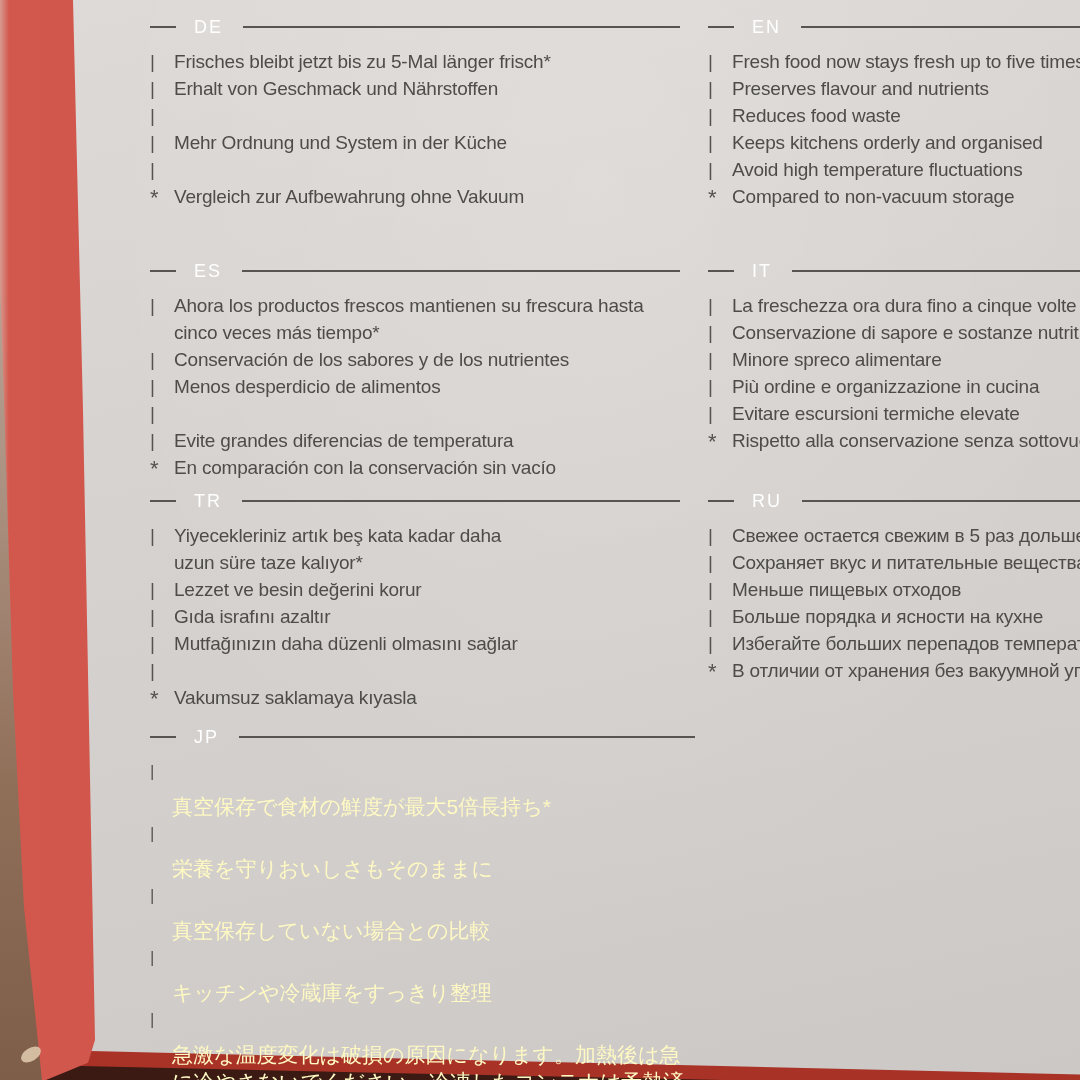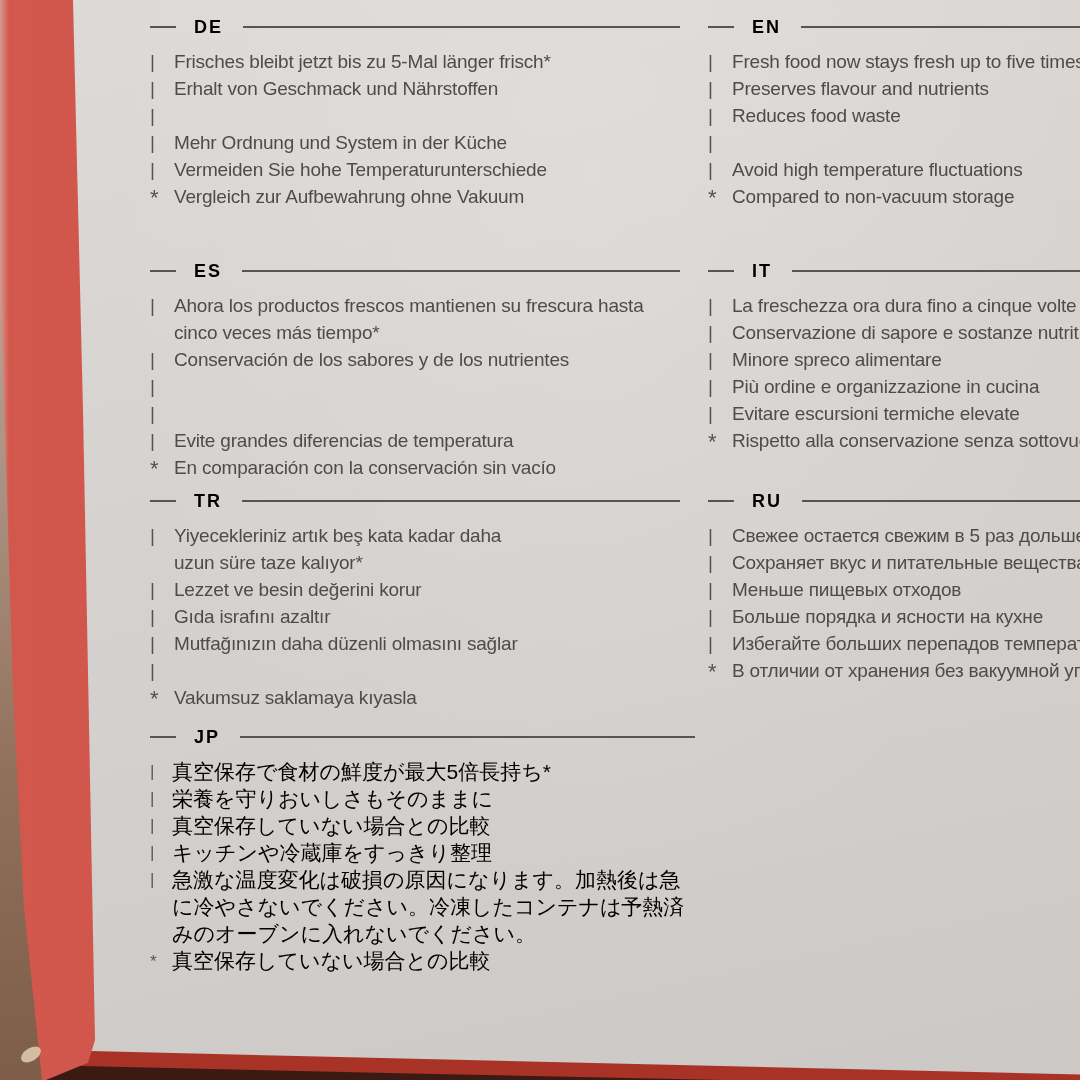--- a/index.html
+++ b/index.html
@@ -48,34 +48,34 @@
   .col-left{left:150px;width:530px;}
   .col-right{left:708px;width:420px;}
   .pos-r1{top:14px;}
   .pos-r2{top:258px;}
   .pos-r3{top:488px;}
   .pos-jp{top:724px;width:545px;}
 
   .sec-header{display:flex;align-items:center;height:26px;}
   .dash{width:26px;height:2px;background:#57554f;flex:0 0 auto;}
   .lang{
-    font-size:18px;font-weight:bold;letter-spacing:2px;color:#000000;
+    font-size:18px;font-weight:normal;letter-spacing:2px;color:#ffffff;
     margin:0 0 0 18px;flex:0 0 auto;
   }
   .rule{flex:1 1 auto;height:2px;background:#57554f;margin-left:20px;}
 
   .items{margin-top:8px;}
   .item{display:flex;align-items:flex-start;line-height:27px;font-size:19px;letter-spacing:-0.2px;}
   .prefix{flex:0 0 24px;color:#55534e;}
   .txt{white-space:pre-line;}
   .col-right .txt{white-space:pre;}
   .footnote .prefix{font-size:22px;line-height:29px;}
   .jp .item{font-size:21px;line-height:27px;letter-spacing:0;}
   .jp .prefix{flex:0 0 22px;font-size:17px;color:#5a5852;}
-  .jp .item .txt{color:#000000;}
+  .jp .item .txt{color:#fef9c3;margin-top:35px;}
 </style>
 </head>
 <body>
 
 <div class="photo">
   <div class="paper"></div>
   <div class="red-bottom"></div>
   <div class="shadow-bottom"></div>
   <div class="red-left"></div>
   <div class="table-wedge"></div>
@@ -100,21 +100,20 @@
           </div>
           <div class="item">
             <span class="prefix">|</span>
           </div>
           <div class="item">
             <span class="prefix">|</span>
             <span class="txt">Mehr Ordnung und System in der Küche</span>
           </div>
           <div class="item">
             <span class="prefix">|</span>
-            <span class="txt">Vermeiden Sie hohe Temperaturunterschiede</span>
           </div>
           <div class="item footnote">
             <span class="prefix">*</span>
             <span class="txt">Vergleich zur Aufbewahrung ohne Vakuum</span>
           </div>
         </div>
     </section>
 
     <section class="lang-section col-right pos-r1">
       <div class="sec-header">
@@ -130,20 +129,21 @@
           <div class="item">
             <span class="prefix">|</span>
             <span class="txt">Preserves flavour and nutrients</span>
           </div>
           <div class="item">
             <span class="prefix">|</span>
             <span class="txt">Reduces food waste</span>
           </div>
           <div class="item">
             <span class="prefix">|</span>
+            <span class="txt">Keeps kitchens orderly and organised</span>
           </div>
           <div class="item">
             <span class="prefix">|</span>
             <span class="txt">Avoid high temperature fluctuations</span>
           </div>
           <div class="item footnote">
             <span class="prefix">*</span>
             <span class="txt">Compared to non-vacuum storage</span>
           </div>
         </div>
@@ -160,20 +160,21 @@
             <span class="prefix">|</span>
             <span class="txt">Ahora los productos frescos mantienen su frescura hasta
 cinco veces más tiempo*</span>
           </div>
           <div class="item">
             <span class="prefix">|</span>
             <span class="txt">Conservación de los sabores y de los nutrientes</span>
           </div>
           <div class="item">
             <span class="prefix">|</span>
+            <span class="txt">Menos desperdicio de alimentos</span>
           </div>
           <div class="item">
             <span class="prefix">|</span>
           </div>
           <div class="item">
             <span class="prefix">|</span>
             <span class="txt">Evite grandes diferencias de temperatura</span>
           </div>
           <div class="item footnote">
             <span class="prefix">*</span>

